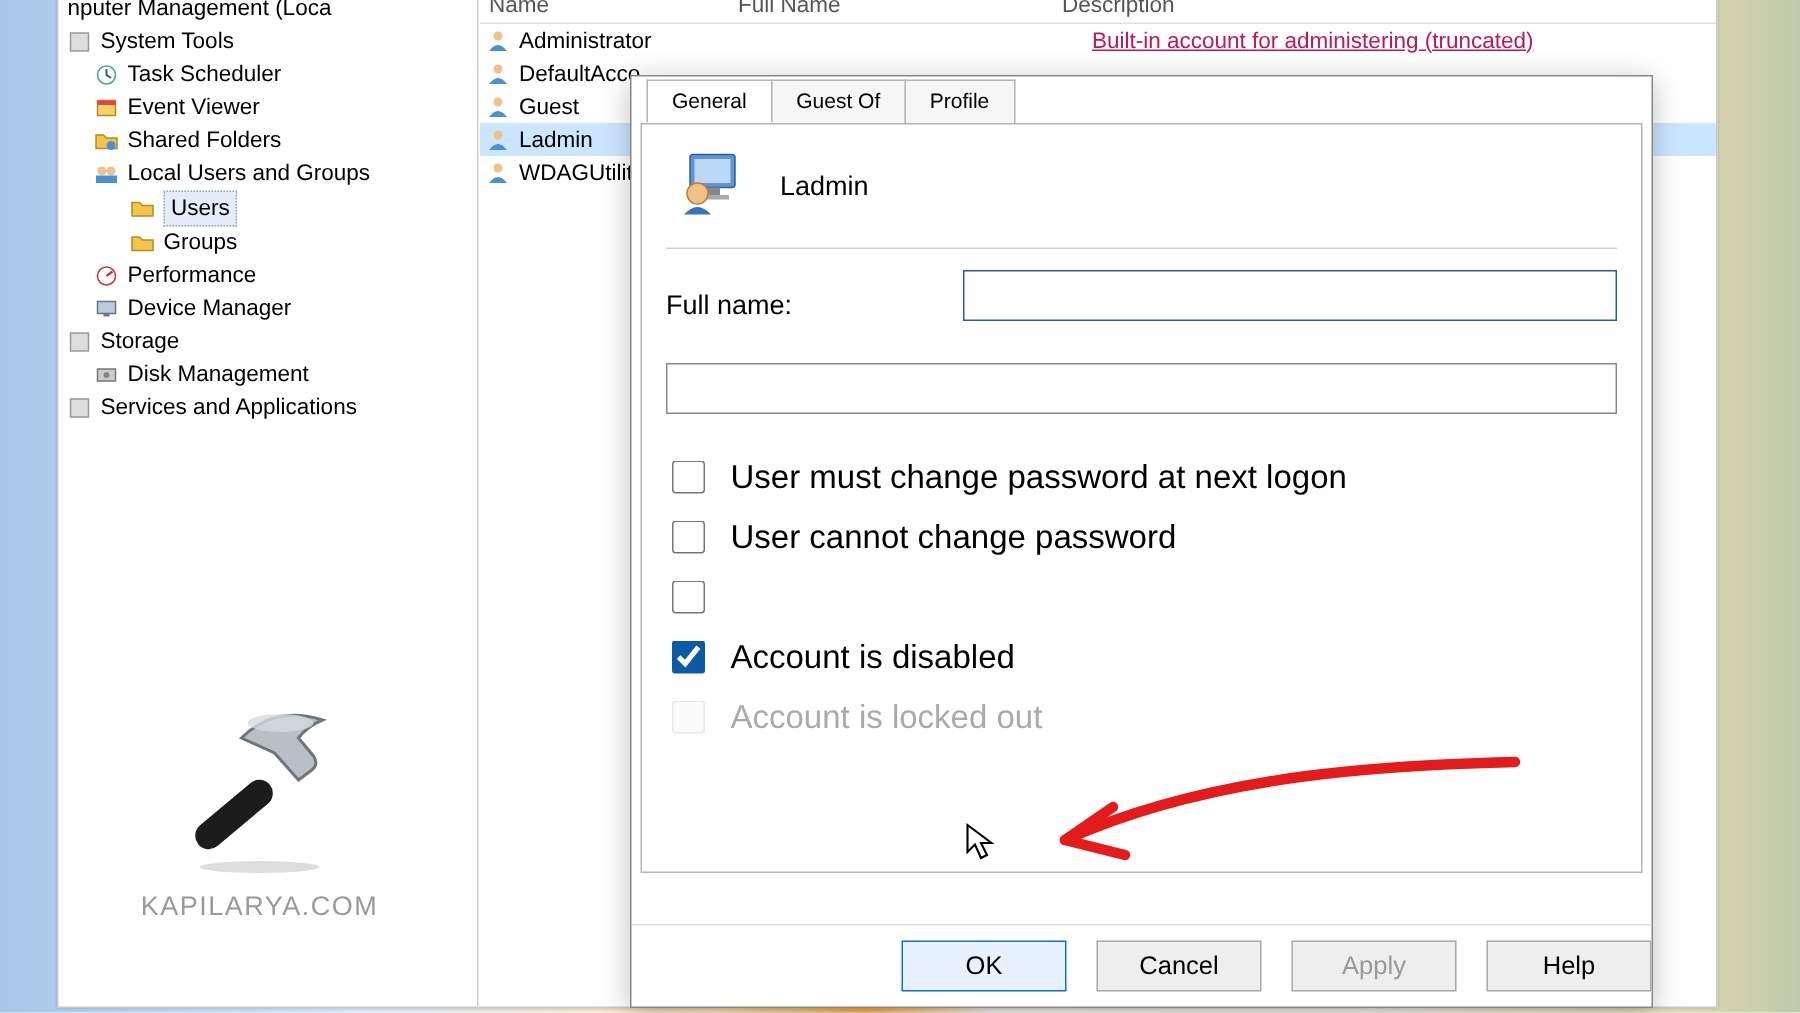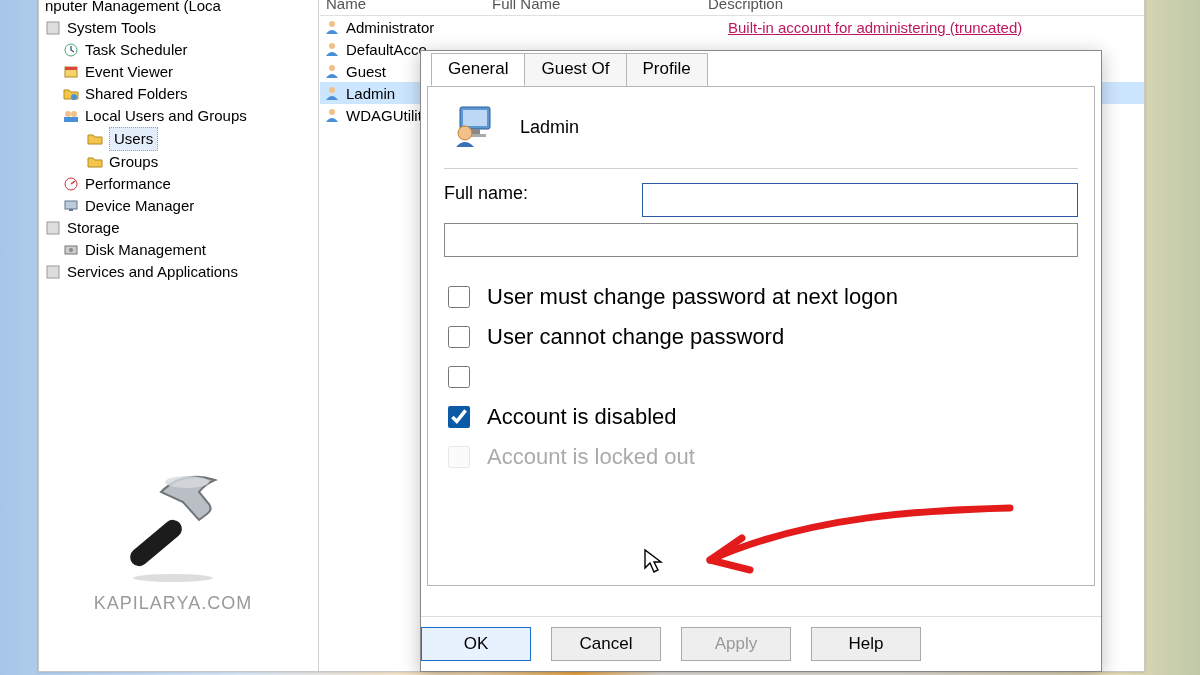--- a/index.html
+++ b/index.html
@@ -19,36 +19,36 @@
 .col3{flex:1;}
 .list-row{display:flex;align-items:center;gap:6px;padding-left:4px;height:22px;}
 .list-row.sel{background:#cde6ff;}
 .desc-partial{color:#be185d;white-space:nowrap;overflow:hidden;text-decoration:underline;}
 
 .dialog{position:absolute;left:420px;top:50px;width:680px;height:620px;background:#fff;border:1px solid #888;box-shadow:0 4px 18px rgba(0,0,0,.25);}
 .titlebar{display:flex;align-items:center;height:38px;padding:0 8px 0 14px;font-size:17px;}
 .titlebar .ttl{flex:1;}
 .titlebar .tbtn{width:46px;height:32px;display:flex;align-items:center;justify-content:center;font-size:20px;}
 .tabs{display:flex;padding:2px 6px 0 10px;}
-.tab{padding:5px 16px 6px;border:1px solid #b5b5b5;border-bottom:none;background:#fff;margin-right:-1px;position:relative;font-size:17px;}
+.tab{padding:5px 16px 6px;border:1px solid #b5b5b5;border-bottom:none;background:#fff;margin-right:-1px;position:relative;font-size:14px;}
 .tab.active{z-index:2;border-bottom:1px solid #fff;}
 .tab.inactive{background:#f6f6f6;}
 .tab-body{border:1px solid #b5b5b5;margin:0 6px;padding:12px 16px 0 16px;height:500px;box-sizing:border-box;position:relative;}
 .user-head{display:flex;align-items:center;gap:22px;padding:4px 0 10px 8px;}
 .hr{height:1px;background:#cfcfcf;margin:6px 0 14px 0;}
-.form-row{display:flex;align-items:flex-start;margin:6px 0 4px 0;font-size:18px;}
+.form-row{display:flex;align-items:flex-end;margin:6px 0 28px 0;font-size:18px;}
 .form-row label{width:198px;}
 .form-row input{flex:1;height:28px;border:1px solid #2a5aa0;padding:2px 6px;font-size:17px;}
 .form-row.desc input{border:1px solid #888;}
 .checks{margin-top:26px;font-size:22px;}
 .checks label{display:flex;align-items:center;gap:14px;margin:6px 0 12px 0;}
 .checks input[type=checkbox]{width:22px;height:22px;accent-color:#0a5aa6;}
 .checks .dis{color:#aaa;}
 .checks .dis input{opacity:.5;}
-.dlg-buttons{position:absolute;left:0;right:0;bottom:4px;display:flex;gap:20px;justify-content:flex-start;padding:10px 0 6px 0;border-top:1px solid #ddd;}
+.dlg-buttons{position:absolute;left:0;right:0;bottom:4px;display:flex;gap:20px;justify-content:flex-end;padding:10px 0 6px 0;border-top:1px solid #ddd;}
 .dlg-buttons button{min-width:110px;height:34px;background:#eee;border:1px solid #aaa;font-size:17px;}
 .dlg-buttons button.primary{background:#e8f2ff;border:1px solid #1a6fd4;}
 .dlg-buttons button.disabled{color:#999;}
 .arrow{position:absolute;left:690px;top:500px;width:330px;height:90px;pointer-events:none;}
 .cursor{position:absolute;left:642px;top:548px;width:26px;height:26px;pointer-events:none;}
 .watermark{position:absolute;left:73px;top:462px;width:200px;text-align:center;color:#9a9a9a;font-family:Arial,sans-serif;letter-spacing:1px;}
 .hammer{width:120px;height:120px;margin:0 auto 8px;}
 </style>
 </head>
 <body>

